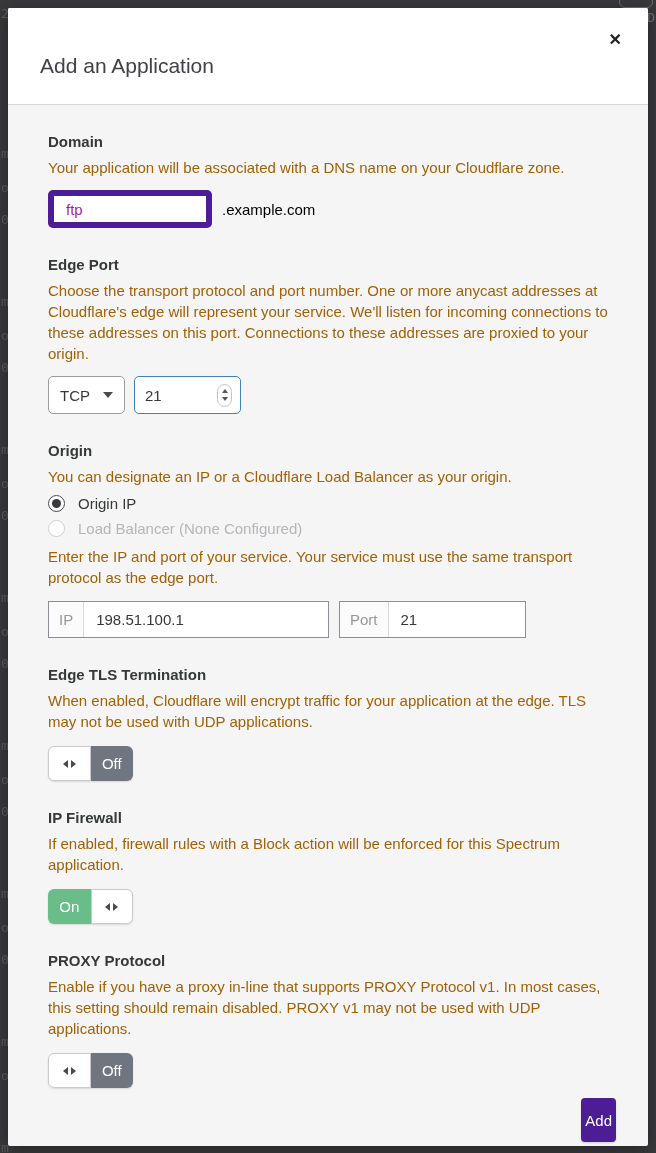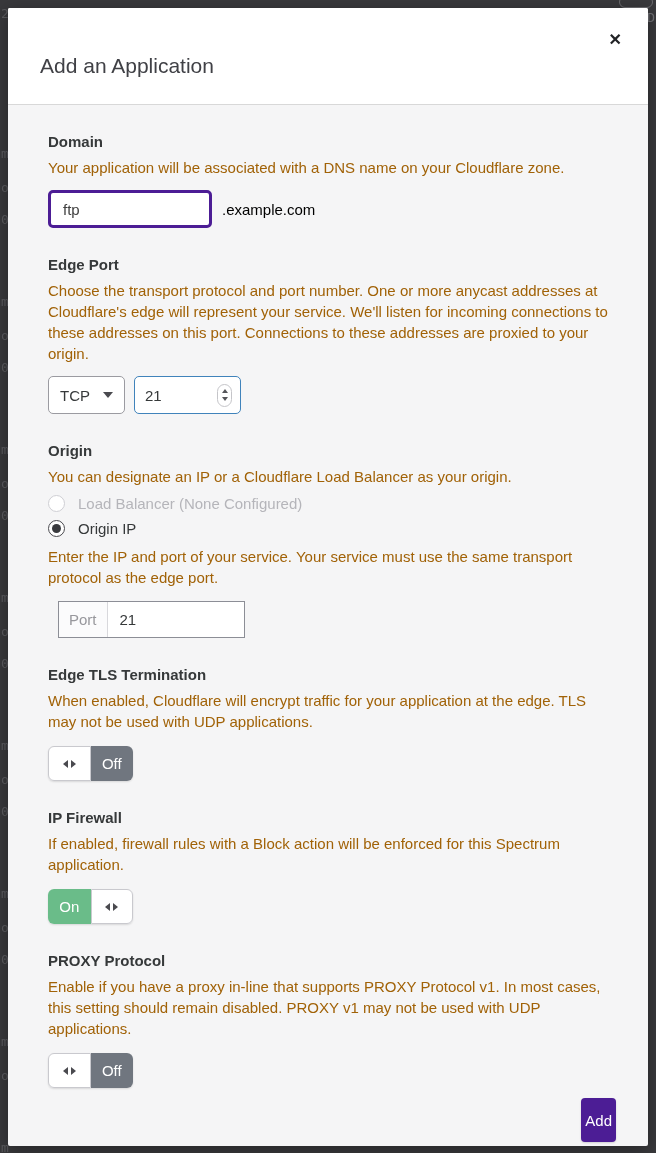--- a/index.html
+++ b/index.html
@@ -46,22 +46,22 @@
     font-size:16px; font-weight:700; color:#222326;
     cursor:pointer; line-height:1; padding:4px;
   }
   .modal-body { flex:1; padding:0 32px 20px 32px; overflow:hidden;margin-left:8px; }
   
   .section-label { margin-top:27px; font-size:15px; font-weight:700; color:#36393a; line-height:19px; }
   .section-desc  { margin-top:6px; font-size:15px; color:#a16207; line-height:21px; }
   
   .domain-row { margin-top:12px; display:flex; align-items:center; }
   .text-input {
-    height:38px; background:#fff; border:3px solid #4c1d95; border-radius:5px;
-    padding:0 12px; font-size:15px; color:#404040; font-family:"Liberation Sans",sans-serif;
+    height:38px; background:#fff; border:6px solid #4c1d95; border-radius:5px;
+    padding:0 12px; font-size:15px; color:#a21caf; font-family:"Liberation Sans",sans-serif;
     outline:none;
   }
   .domain-input { width:164px; }
   .domain-suffix { margin-left:10px; font-size:15px; color:#000000; }
   
   .edgeport-row { margin-top:12px; display:flex; align-items:center; }
   .select-box {
     width:77px; height:38px; background:#fff; border:1px solid #9b9ba1; border-radius:5px;
     display:flex; align-items:center; justify-content:space-between; padding:16px 11px;
     font-size:15px; color:#36393a; cursor:pointer;
@@ -194,32 +194,36 @@
           <span class="tri-up"></span>
           <span class="tri-down"></span>
         </div>
       </div>
     </div>
 
     <div class="section-label">Origin</div>
     <div class="section-desc">You can designate an IP or a Cloudflare Load Balancer as your origin.</div>
     <div class="radio-group">
       <div class="radio-row">
-        <span class="radio-outer disabled"></span>
-        <span class="radio-label disabled">Load Balancer (None Configured)</span>
-      </div>
-      <div class="radio-row">
         <span class="radio-outer">
             <span class="radio-dot"></span>
           </span>
         <span class="radio-label">Origin IP</span>
       </div>
+      <div class="radio-row">
+        <span class="radio-outer disabled"></span>
+        <span class="radio-label disabled">Load Balancer (None Configured)</span>
+      </div>
     </div>
     <div class="section-desc" style="margin-top:5px;">Enter the IP and port of your service. Your service must use the same transport protocol as the edge port.</div>
     <div class="ipport-row">
+      <div class="input-group ip-group">
+        <span class="prefix">IP</span>
+        <input type="text" value="198.51.100.1" style="">
+      </div>
       <div class="input-group port-group">
         <span class="prefix">Port</span>
         <input type="text" value="21" style="">
       </div>
     </div>
 
     <div class="section-label">Edge TLS Termination</div>
     <div class="section-desc">When enabled, Cloudflare will encrypt traffic for your application at the edge. TLS may not be used with UDP applications.</div>
     <div class="toggle">
       <div class="toggle-half toggle-handle handle-left">

